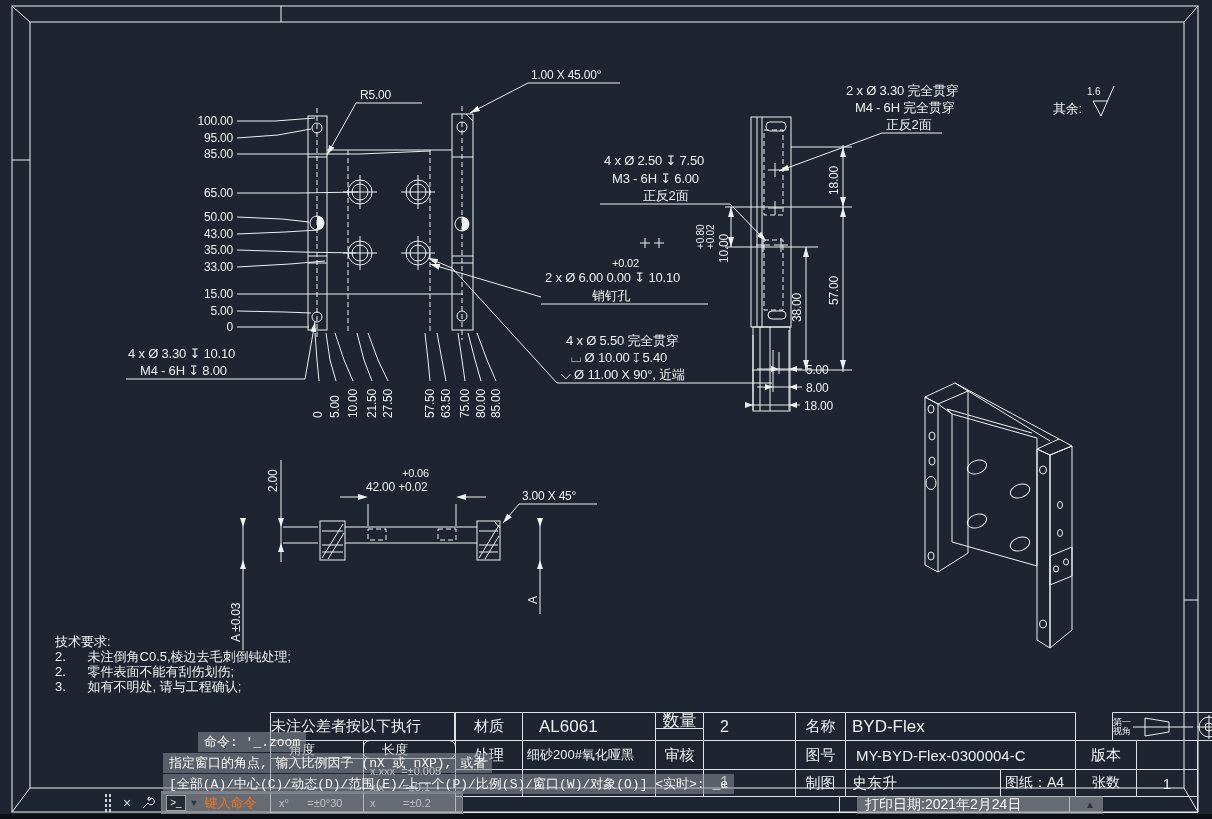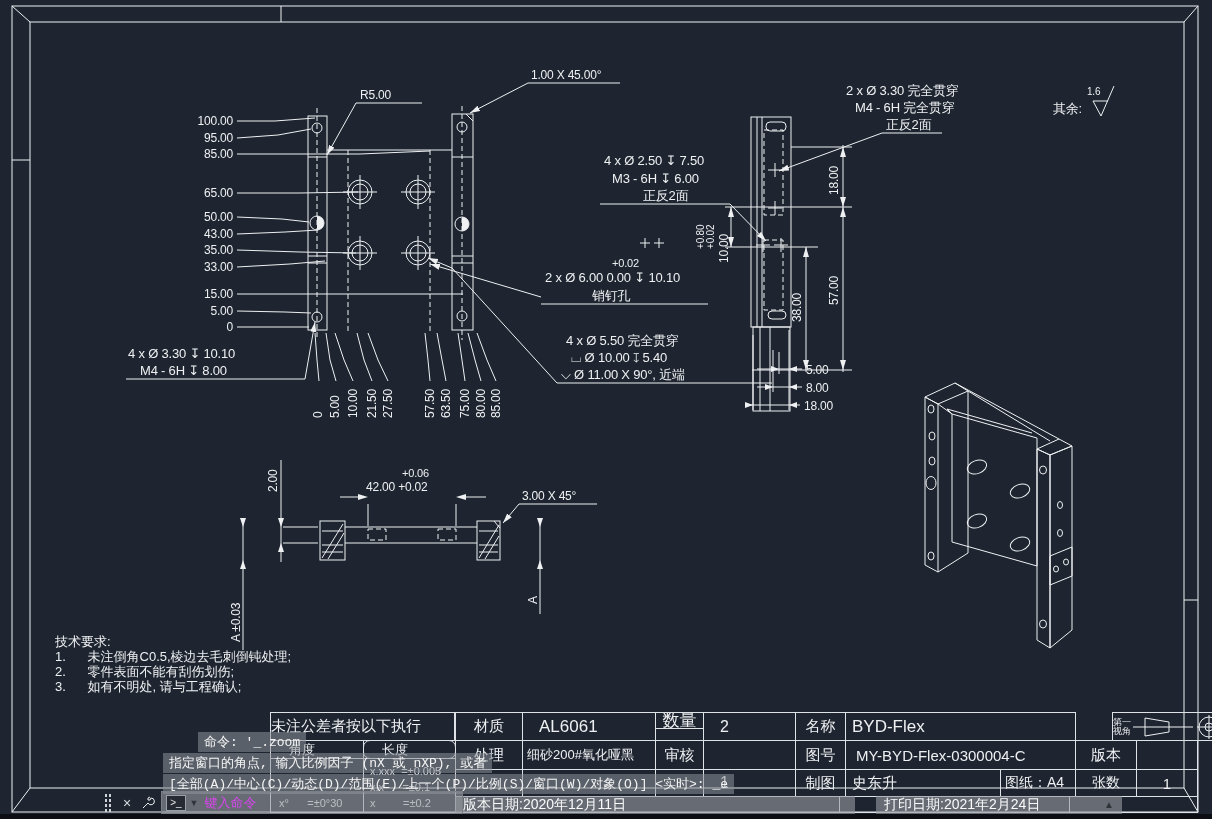--- a/index.html
+++ b/index.html
@@ -23,21 +23,21 @@
            display:flex;align-items:center;padding:0 8px;z-index:30;white-space:nowrap;}
   #cmdrow{position:absolute;left:104px;top:791px;height:23px;display:flex;align-items:center;z-index:31;}
   #grip{width:8px;height:20px;margin-right:6px;
         background-image:radial-gradient(#cfd3d8 1px, transparent 1.2px);background-size:4px 5px;}
   .cmdicon{color:#d8dbdf;font-size:14px;margin:0 5px;cursor:pointer;}
   #cmdinput{display:flex;align-items:center;background:rgba(150,155,162,0.6);
             border:1px solid #7b8087;height:21px;width:292px;padding:0 4px;}
   #prompticon{background:#262b33;border:1px solid #9aa0a7;color:#e8eaec;font-size:10px;
               padding:0 3px;height:14px;line-height:14px;}
   #dropdown{color:#30353c;font-size:9px;margin:0 6px 0 4px;}
-  #typecmd{color:#d946ef;font-size:13px;font-family:"Liberation Mono","Liberation Sans",monospace;}
+  #typecmd{color:#f97316;font-size:13px;font-family:"Liberation Mono","Liberation Sans",monospace;}
   #scrollup{position:absolute;color:#2f3338;font-size:10px;right:8px;top:3px;}
   #bottomstrip{position:absolute;left:0;top:814px;width:1212px;height:5px;background:#0b0e12;z-index:40;}
   #techreq{position:absolute;left:55px;top:634px;font-size:13px;line-height:15px;z-index:5;}
   .tinylabel{font-size:9px;line-height:9px;}
 </style>
 </head>
 <body>
 
 <div id="app">
 
@@ -344,21 +344,21 @@
     <ellipse cx="1060" cy="533" rx="2.5" ry="3.5"></ellipse>
     <path d="M1050,556 L1072,547 L1072,576 L1050,585 Z"></path>
     <ellipse cx="1056" cy="569" rx="2.5" ry="3"></ellipse>
     <ellipse cx="1066" cy="562" rx="2.5" ry="3"></ellipse>
   </g>
 </svg>
 
   
   <div id="techreq">
     <div>技术要求:</div>
-    <div class="pre">1.      未注倒角C0.5,棱边去毛刺倒钝处理;</div>
+    <div class="pre">2.      未注倒角C0.5,棱边去毛刺倒钝处理;</div>
     <div class="pre">2.      零件表面不能有刮伤划伤;</div>
     <div class="pre">3.      如有不明处, 请与工程确认;</div>
   </div>
 
   
   <div>
     <div class="cell" style="left:270px;top:712px;width:185px;height:29px;font-size:15px;padding-left:0;">未注公差者按以下执行</div>
     <div class="cell" style="left:270px;top:740px;width:94px;height:19px;font-size:13px;padding-left:18px;">角度</div>
     <div class="cell" style="left:363px;top:740px;width:93px;height:19px;font-size:13px;padding-left:18px;border-radius:7px;">长度</div>
     <div class="cell" style="left:270px;top:758px;width:94px;height:55px;align-items:flex-end;padding:0 4px 3px 8px;">
@@ -432,22 +432,19 @@
       <path d="M2,13 L7,8 M7,8 A3.4,3.4 0 1 0 10,3 L9,5 L7,5 L7,3 L9,2" stroke="#d8dbdf" fill="none" stroke-width="1.6"></path>
     </svg>
     <div id="cmdinput">
       <span id="prompticon">&gt;_</span>
       <span id="dropdown">▼</span>
       <span id="typecmd">键入命令</span>
     </div>
   </div>
 
   
-  <div class="graybar" style="left:455px;top:796px;width:384px;height:18px;">
-    <span>版本日期:2020年12月11日</span>
-  </div>
-  <div class="graybar" style="left:876px;top:796px;width:230px;height:18px;">
+  <div class="graybar" style="left:857px;top:796px;width:230px;height:18px;">
     <span>打印日期:2021年2月24日</span>
     <span id="scrollup">▲</span>
   </div>
 
   <div id="bottomstrip"></div>
 </div>
 
 </body></html>

